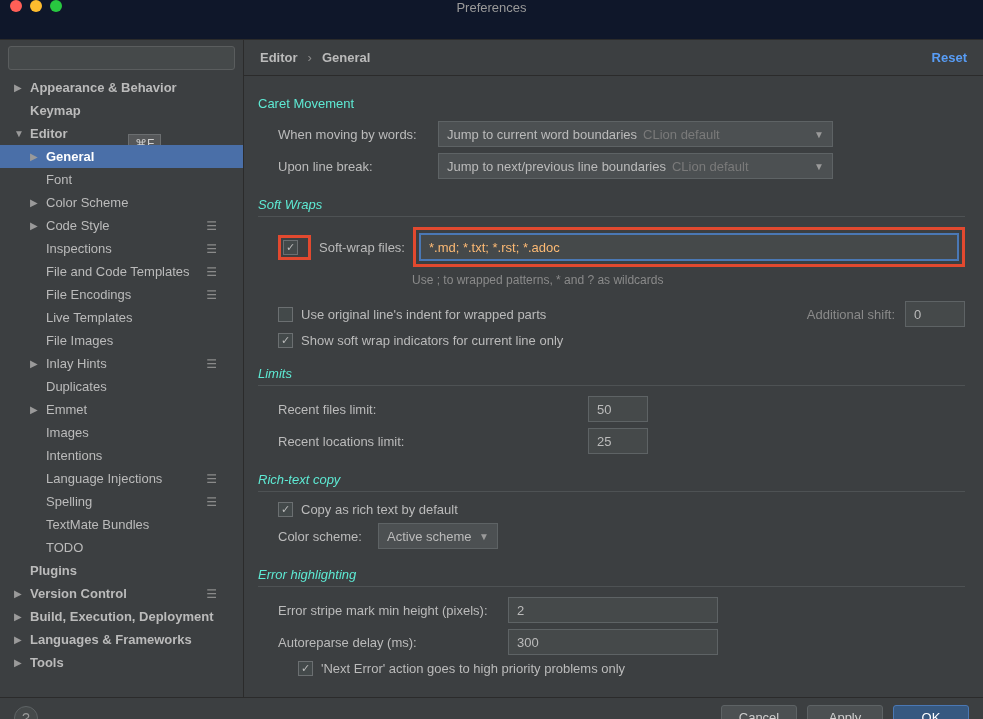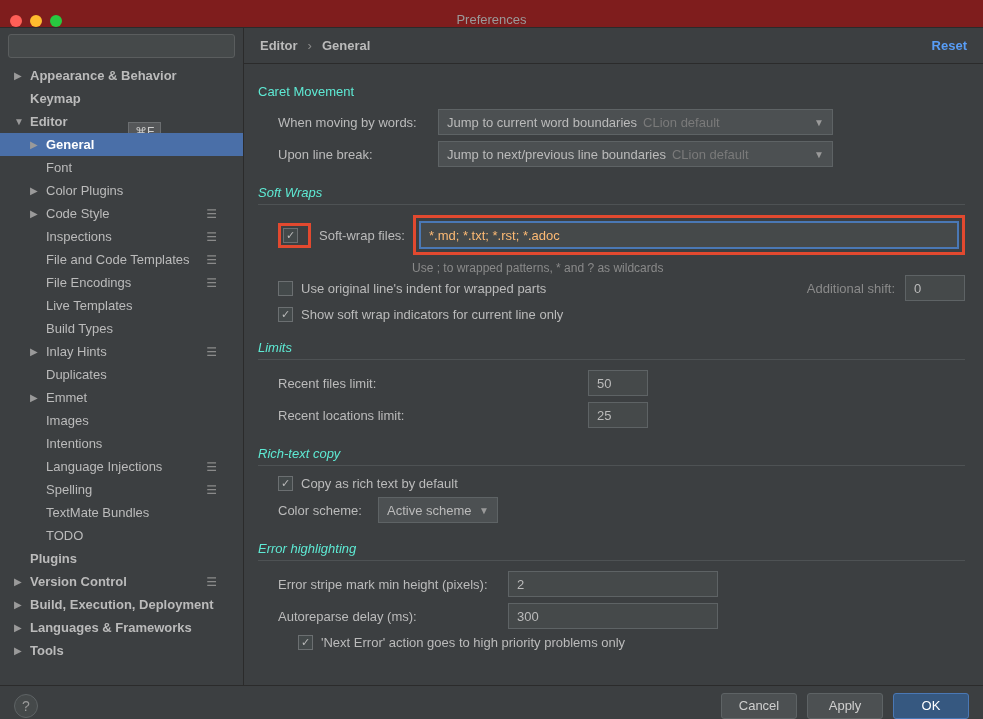--- a/index.html
+++ b/index.html
@@ -1,18 +1,18 @@
 <!DOCTYPE html>
 <html><head>
 <meta charset="utf-8">
 <style>
   * { box-sizing: border-box; margin: 0; padding: 0; }
   html, body { width: 983px; height: 719px; overflow: hidden; font-family: -apple-system, "Helvetica Neue", Arial, sans-serif; font-size: 13px; color: #bbbbbb; background: #3c3f41; }
   .window { width: 983px; height: 719px; background: #3c3f41; position: relative; }
-  .titlebar { height: 28px; background: #7f1d1d; display: flex; align-items: flex-end; position: relative; border-bottom: 1px solid #2b2b2b; }
+  .titlebar { height: 40px; background: #0f172a; display: flex; align-items: flex-start; position: relative; border-bottom: 1px solid #2b2b2b; }
   .traffic { display: flex; gap: 8px; position: absolute; left: 10px; }
   .tl { width: 12px; height: 12px; border-radius: 50%; }
   .tl.red { background: #ff5f57; }
   .tl.yellow { background: #febc2e; }
   .tl.green { background: #28c840; }
   .titlebar-title { margin: 0 auto; color: #9a9a9a; font-size: 13px; }
   .body { display: flex; height: 657px; }
   .sidebar { width: 244px; background: #3c3f41; border-right: 1px solid #2b2b2b; display: flex; flex-direction: column; }
   .search-row { padding: 6px 8px 6px 8px; }
   .search-input { width: 100%; height: 24px; background: #45494a; border: 1px solid #5a5d5e; border-radius: 3px; padding: 0 22px 0 22px; color: #bbb; font-size: 12px; position: relative; }
@@ -105,21 +105,21 @@
         <div class="tree-item depth-1 selected bold">
             <span class="arrow">▶</span>
             <span class="tree-label">General</span>
           </div>
         <div class="tree-item depth-1">
             <span class="arrow"></span>
             <span class="tree-label">Font</span>
           </div>
         <div class="tree-item depth-1">
             <span class="arrow">▶</span>
-            <span class="tree-label">Color Plugins</span>
+            <span class="tree-label">Color Scheme</span>
           </div>
         <div class="tree-item depth-1">
             <span class="arrow">▶</span>
             <span class="tree-label">Code Style</span>
             <span class="gear-icon">☰</span>
           </div>
         <div class="tree-item depth-1">
             <span class="arrow"></span>
             <span class="tree-label">Inspections</span>
             <span class="gear-icon">☰</span>
@@ -133,21 +133,21 @@
             <span class="arrow"></span>
             <span class="tree-label">File Encodings</span>
             <span class="gear-icon">☰</span>
           </div>
         <div class="tree-item depth-1">
             <span class="arrow"></span>
             <span class="tree-label">Live Templates</span>
           </div>
         <div class="tree-item depth-1">
             <span class="arrow"></span>
-            <span class="tree-label">Build Types</span>
+            <span class="tree-label">File Images</span>
           </div>
         <div class="tree-item depth-1">
             <span class="arrow">▶</span>
             <span class="tree-label">Inlay Hints</span>
             <span class="gear-icon">☰</span>
           </div>
         <div class="tree-item depth-1">
             <span class="arrow"></span>
             <span class="tree-label">Duplicates</span>
           </div>
@@ -240,21 +240,21 @@
           <span class="highlight-red">
             <span class="checkbox checked"></span>
           </span>
           <span class="label">Soft-wrap files:</span>
           <span class="highlight-red" style="flex:1; padding:3px;">
             <input class="softwrap-field" style="width: 100%;" value="*.md; *.txt; *.rst; *.adoc">
           </span>
         </div>
         <div class="soft-hint indent">Use ; to wrapped patterns, * and ? as wildcards</div>
 
-        <div class="row indent" style="margin-top:0">
+        <div class="row indent" style="margin-top:14px">
           <span class="checkbox"></span>
           <span class="label">Use original line's indent for wrapped parts</span>
           <span class="addl-shift">
             <span>Additional shift:</span>
             <input class="text-input num-small" disabled="" value="0" style="">
           </span>
         </div>
         <div class="row indent">
           <span class="checkbox checked"></span>
           <span class="label">Show soft wrap indicators for current line only</span>

